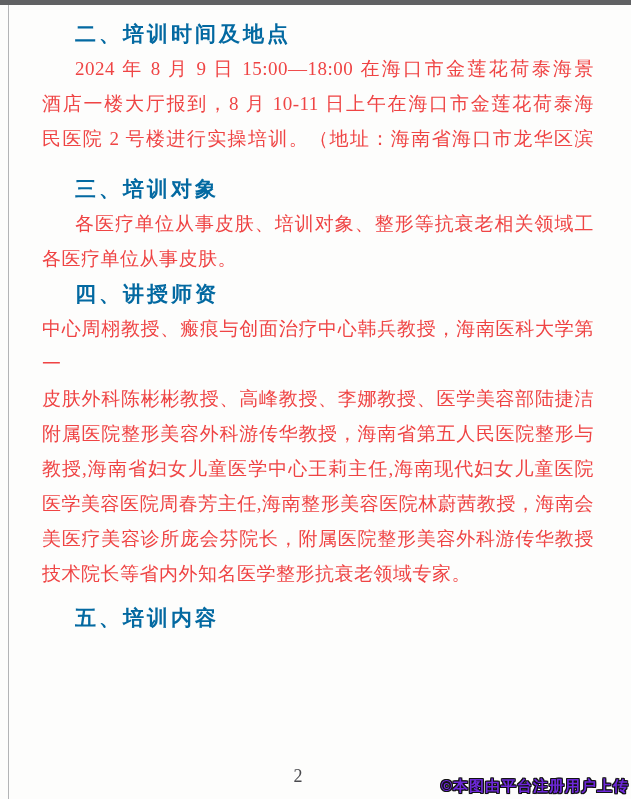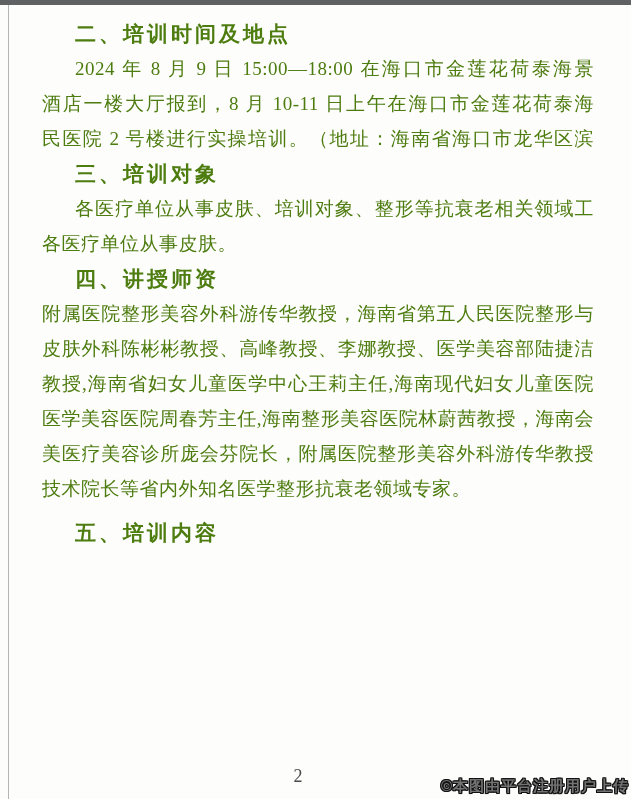--- a/index.html
+++ b/index.html
@@ -7,39 +7,39 @@
     position:relative;width:631px;height:799px;background:#fdfdfc;
     overflow:hidden;font-family:"Liberation Serif",serif;
   }
   .topbar{position:absolute;top:0;left:0;right:0;height:5px;background:#606163;}
   .leftline{position:absolute;top:5px;left:8px;width:1px;bottom:0;background:#b3b4b6;}
   .content{position:absolute;left:42px;top:16px;width:552px;}
   .doc-section{display:block;}
   .heading{
     font-family:"Liberation Sans",sans-serif;font-weight:bold;
     font-size:21px;line-height:35px;letter-spacing:3px;
-    text-indent:33px;color:#4d7c0f;white-space:nowrap;
+    text-indent:33px;color:#0369a1;white-space:nowrap;
   }
   .para{display:block;}
   .line{
-    font-size:19px;line-height:35px;color:#4d7c0f;letter-spacing:0.5px;
+    font-size:19px;line-height:35px;color:#ef4444;letter-spacing:0.5px;
     font-family:"Liberation Serif",serif;
   }
   .line.fill{text-align:justify;text-align-last:justify;}
   .line.indent{text-indent:33px;}
-  .content .doc-section:nth-child(2) .heading{}
+  .content .doc-section:nth-child(2) .heading{margin-top:15px;}
   .content .doc-section:nth-child(4) .heading{margin-top:9px;}
   .page-number{
     position:absolute;left:238px;top:766px;width:120px;text-align:center;
     font-size:18px;color:#4a4a4e;font-family:"Liberation Serif",serif;
   }
   .watermark{
     position:absolute;right:2px;bottom:3px;
     font-family:"Liberation Sans",sans-serif;font-weight:bold;font-size:15px;
-    color:#737373;letter-spacing:1px;
+    color:#6d28d9;letter-spacing:1px;
     text-shadow:-1px -1px 0 #111,1px -1px 0 #111,-1px 1px 0 #111,1px 1px 0 #111,
                 0 -1px 0 #111,0 1px 0 #111,-1px 0 0 #111,1px 0 0 #111;
   }
 </style>
 </head>
 <body>
 
 <div class="page">
   <div class="topbar"></div>
   <div class="leftline"></div>
@@ -56,22 +56,23 @@
       <div class="doc-section">
         <div class="heading">三、培训对象</div>
         <div class="para">
           <div class="line fill indent">各医疗单位从事皮肤、培训对象、整形等抗衰老相关领域工</div>
           <div class="line">各医疗单位从事皮肤。</div>
         </div>
       </div>
       <div class="doc-section">
         <div class="heading">四、讲授师资</div>
         <div class="para">
+          <div class="line fill">中心周栩教授、瘢痕与创面治疗中心韩兵教授，海南医科大学第一</div>
+          <div class="line fill">皮肤外科陈彬彬教授、高峰教授、李娜教授、医学美容部陆捷洁</div>
           <div class="line fill">附属医院整形美容外科游传华教授，海南省第五人民医院整形与</div>
-          <div class="line fill">皮肤外科陈彬彬教授、高峰教授、李娜教授、医学美容部陆捷洁</div>
           <div class="line fill">教授,海南省妇女儿童医学中心王莉主任,海南现代妇女儿童医院</div>
           <div class="line fill">医学美容医院周春芳主任,海南整形美容医院林蔚茜教授，海南会</div>
           <div class="line fill">美医疗美容诊所庞会芬院长，附属医院整形美容外科游传华教授</div>
           <div class="line">技术院长等省内外知名医学整形抗衰老领域专家。</div>
         </div>
       </div>
       <div class="doc-section">
         <div class="heading">五、培训内容</div>
       </div>
     </div>

